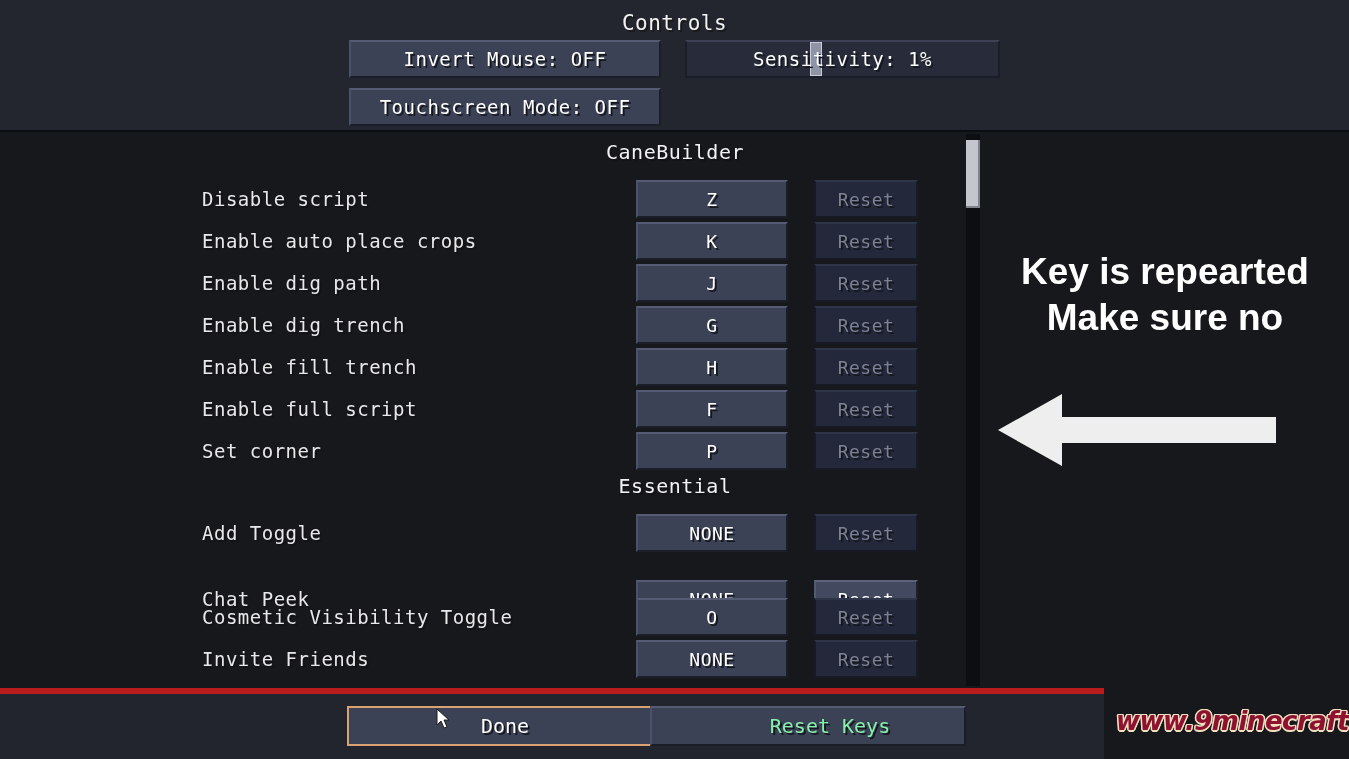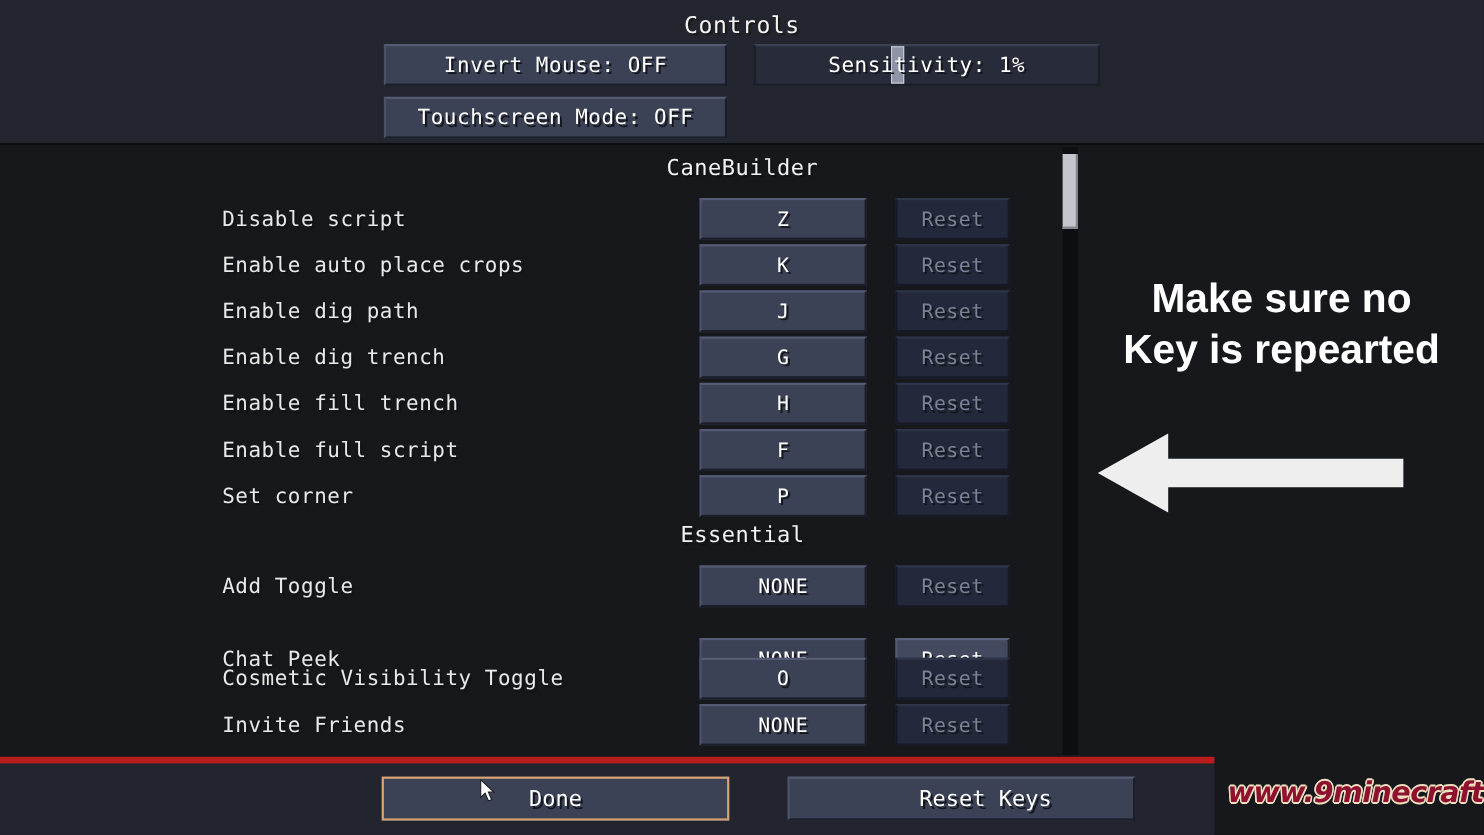--- a/index.html
+++ b/index.html
@@ -208,28 +208,28 @@
     color: #ffffff;
     font-size: 20px;
     display: flex;
     align-items: center;
     justify-content: center;
     text-shadow: 2px 2px 0 #15171f;
     cursor: pointer;
   }
   #btn-reset-keys {
     position: absolute;
-    left: 716px; top: 12px;
+    left: 650px; top: 12px;
     width: 316px; height: 40px;
     box-sizing: border-box;
     background: #3c4256;
     border: 2px solid #1b1e29;
     border-top-color: #545b73;
     border-left-color: #4a516a;
-    color: #ffffff;
+    color: #86efac;
     font-size: 20px;
     display: flex;
     align-items: center;
     justify-content: center;
     text-shadow: 2px 2px 0 #15171f;
     cursor: pointer;
     padding-left: 44px;
   }
 
   
@@ -354,22 +354,22 @@
 
   <div id="scroll-track"></div>
   <div id="scroll-thumb"></div>
 
   <div id="footer">
     <div id="btn-done">Done</div>
     <div id="btn-reset-keys">Reset Keys</div>
   </div>
 
   <div id="annotation">
+    <div>Key is repearted</div>
     <div>Make sure no</div>
-    <div>Key is repearted</div>
   </div>
 
   <svg id="annotation-arrow" viewBox="0 0 278 76">
     <polygon points="0,38 64,2 64,25 278,25 278,51 64,51 64,74" fill="#eeeeee"></polygon>
   </svg>
 
   <svg id="mouse-cursor" viewBox="0 0 16 22">
     <polygon points="1,1 1,17 5,13 8,20 11,19 8,12 13,12" fill="#ffffff" stroke="#202020" stroke-width="1"></polygon>
   </svg>
 

